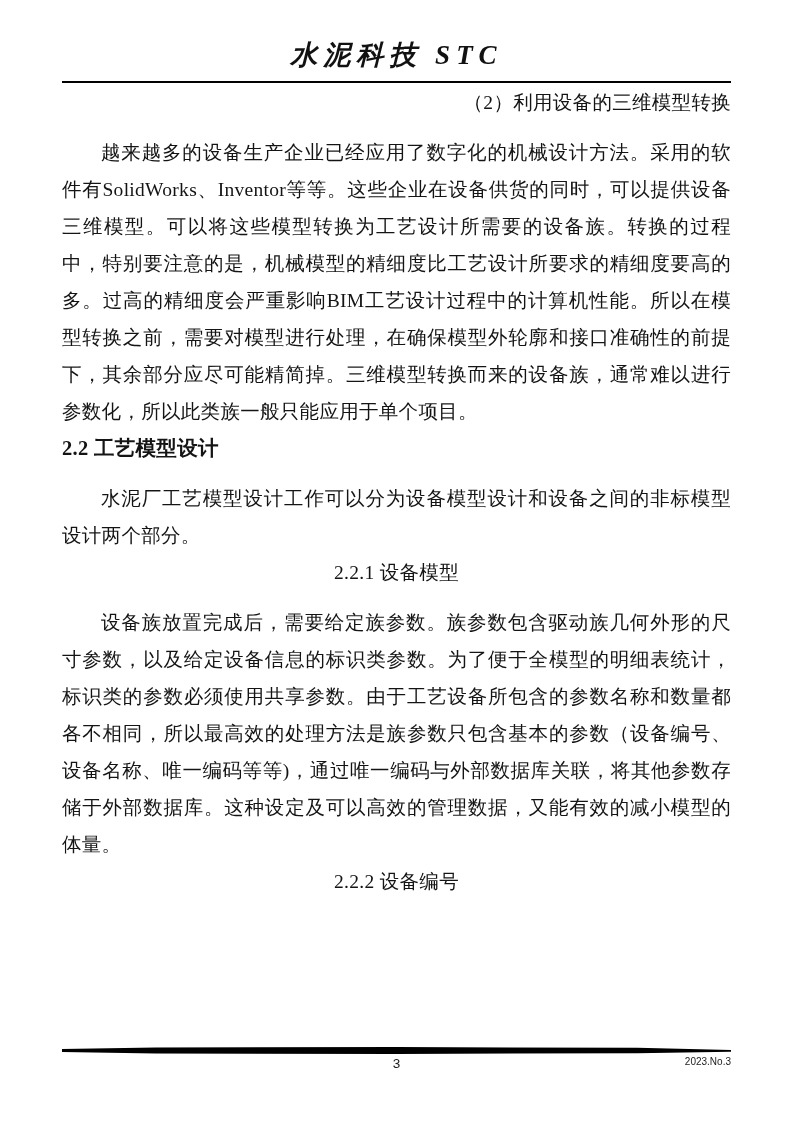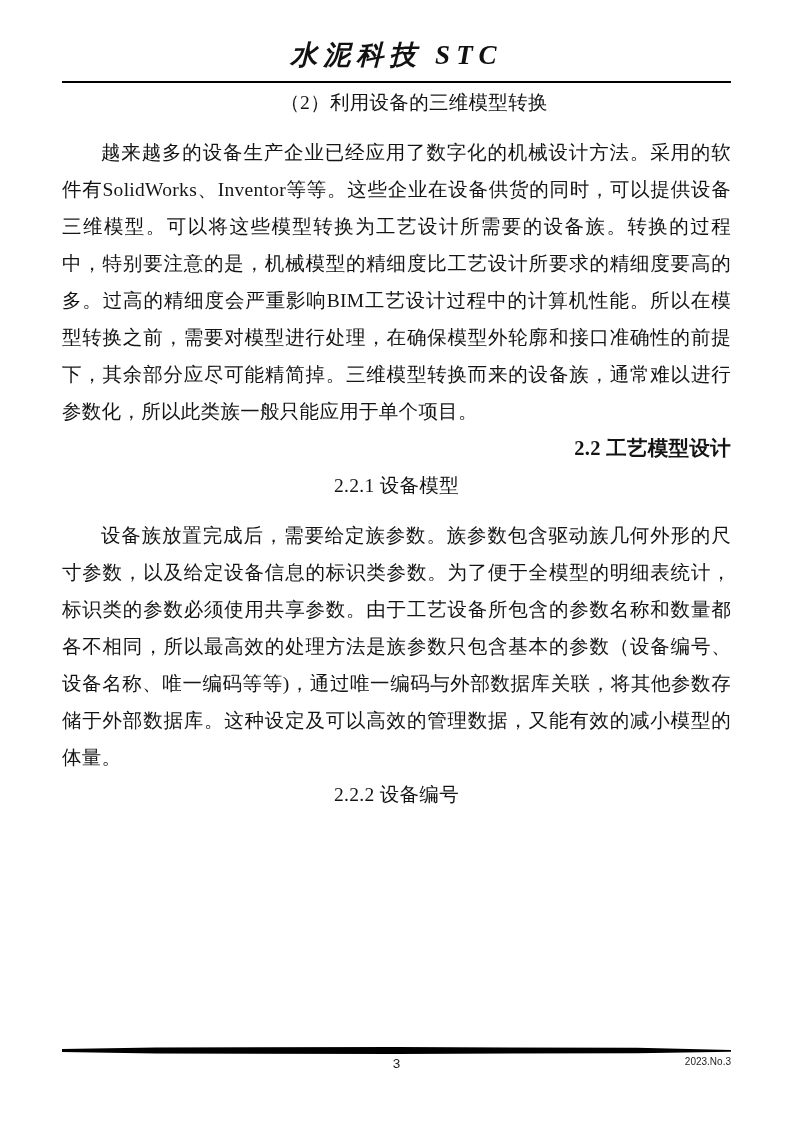--- a/index.html
+++ b/index.html
@@ -40,25 +40,25 @@
     left: 62px;
     width: 669px;
     font-size: 19.5px;
     line-height: 37px;
     text-align: justify;
     text-justify: inter-ideograph;
     letter-spacing: 0.3px;
   }
   .block { margin: 0; }
   .paragraph { text-indent: 2em; margin-top: 13px; }
-  .numbered-item { text-indent: 1.8em; text-align: center; }
+  .numbered-item { text-indent: 1.8em; text-align: right; }
   .heading {
     font-weight: 700;
     font-size: 20.5px;
-    text-align: right;
+    text-align: left;
     font-family: "Liberation Serif", serif;
   }
   .subheading { text-align: center; }
   .footer {
     position: absolute;
     top: 1047px;
     left: 62px;
     width: 669px;
   }
   .footer-rule {
@@ -94,20 +94,21 @@
 
   <div class="header">
     <div class="journal-title">水泥科技 STC</div>
     <div class="header-rule"></div>
   </div>
 
   <div class="doc-body">
       <div class="block numbered-item">（2）利用设备的三维模型转换</div>
       <div class="block paragraph">越来越多的设备生产企业已经应用了数字化的机械设计方法。采用的软件有SolidWorks、Inventor等等。这些企业在设备供货的同时，可以提供设备三维模型。可以将这些模型转换为工艺设计所需要的设备族。转换的过程中，特别要注意的是，机械模型的精细度比工艺设计所要求的精细度要高的多。过高的精细度会严重影响BIM工艺设计过程中的计算机性能。所以在模型转换之前，需要对模型进行处理，在确保模型外轮廓和接口准确性的前提下，其余部分应尽可能精简掉。三维模型转换而来的设备族，通常难以进行参数化，所以此类族一般只能应用于单个项目。</div>
       <div class="block heading">2.2 工艺模型设计</div>
+      <div class="block paragraph">水泥厂工艺模型设计工作可以分为设备模型设计和设备之间的非标模型设计两个部分。</div>
       <div class="block subheading">2.2.1 设备模型</div>
       <div class="block paragraph">设备族放置完成后，需要给定族参数。族参数包含驱动族几何外形的尺寸参数，以及给定设备信息的标识类参数。为了便于全模型的明细表统计，标识类的参数必须使用共享参数。由于工艺设备所包含的参数名称和数量都各不相同，所以最高效的处理方法是族参数只包含基本的参数（设备编号、设备名称、唯一编码等等)，通过唯一编码与外部数据库关联，将其他参数存储于外部数据库。这种设定及可以高效的管理数据，又能有效的减小模型的体量。</div>
       <div class="block subheading">2.2.2 设备编号</div>
     </div>
 
   <div class="footer">
     <div class="footer-rule"></div>
     <div class="footer-row">
       <span class="page-number">3</span>
       <span class="issue-label">2023.No.3</span>

